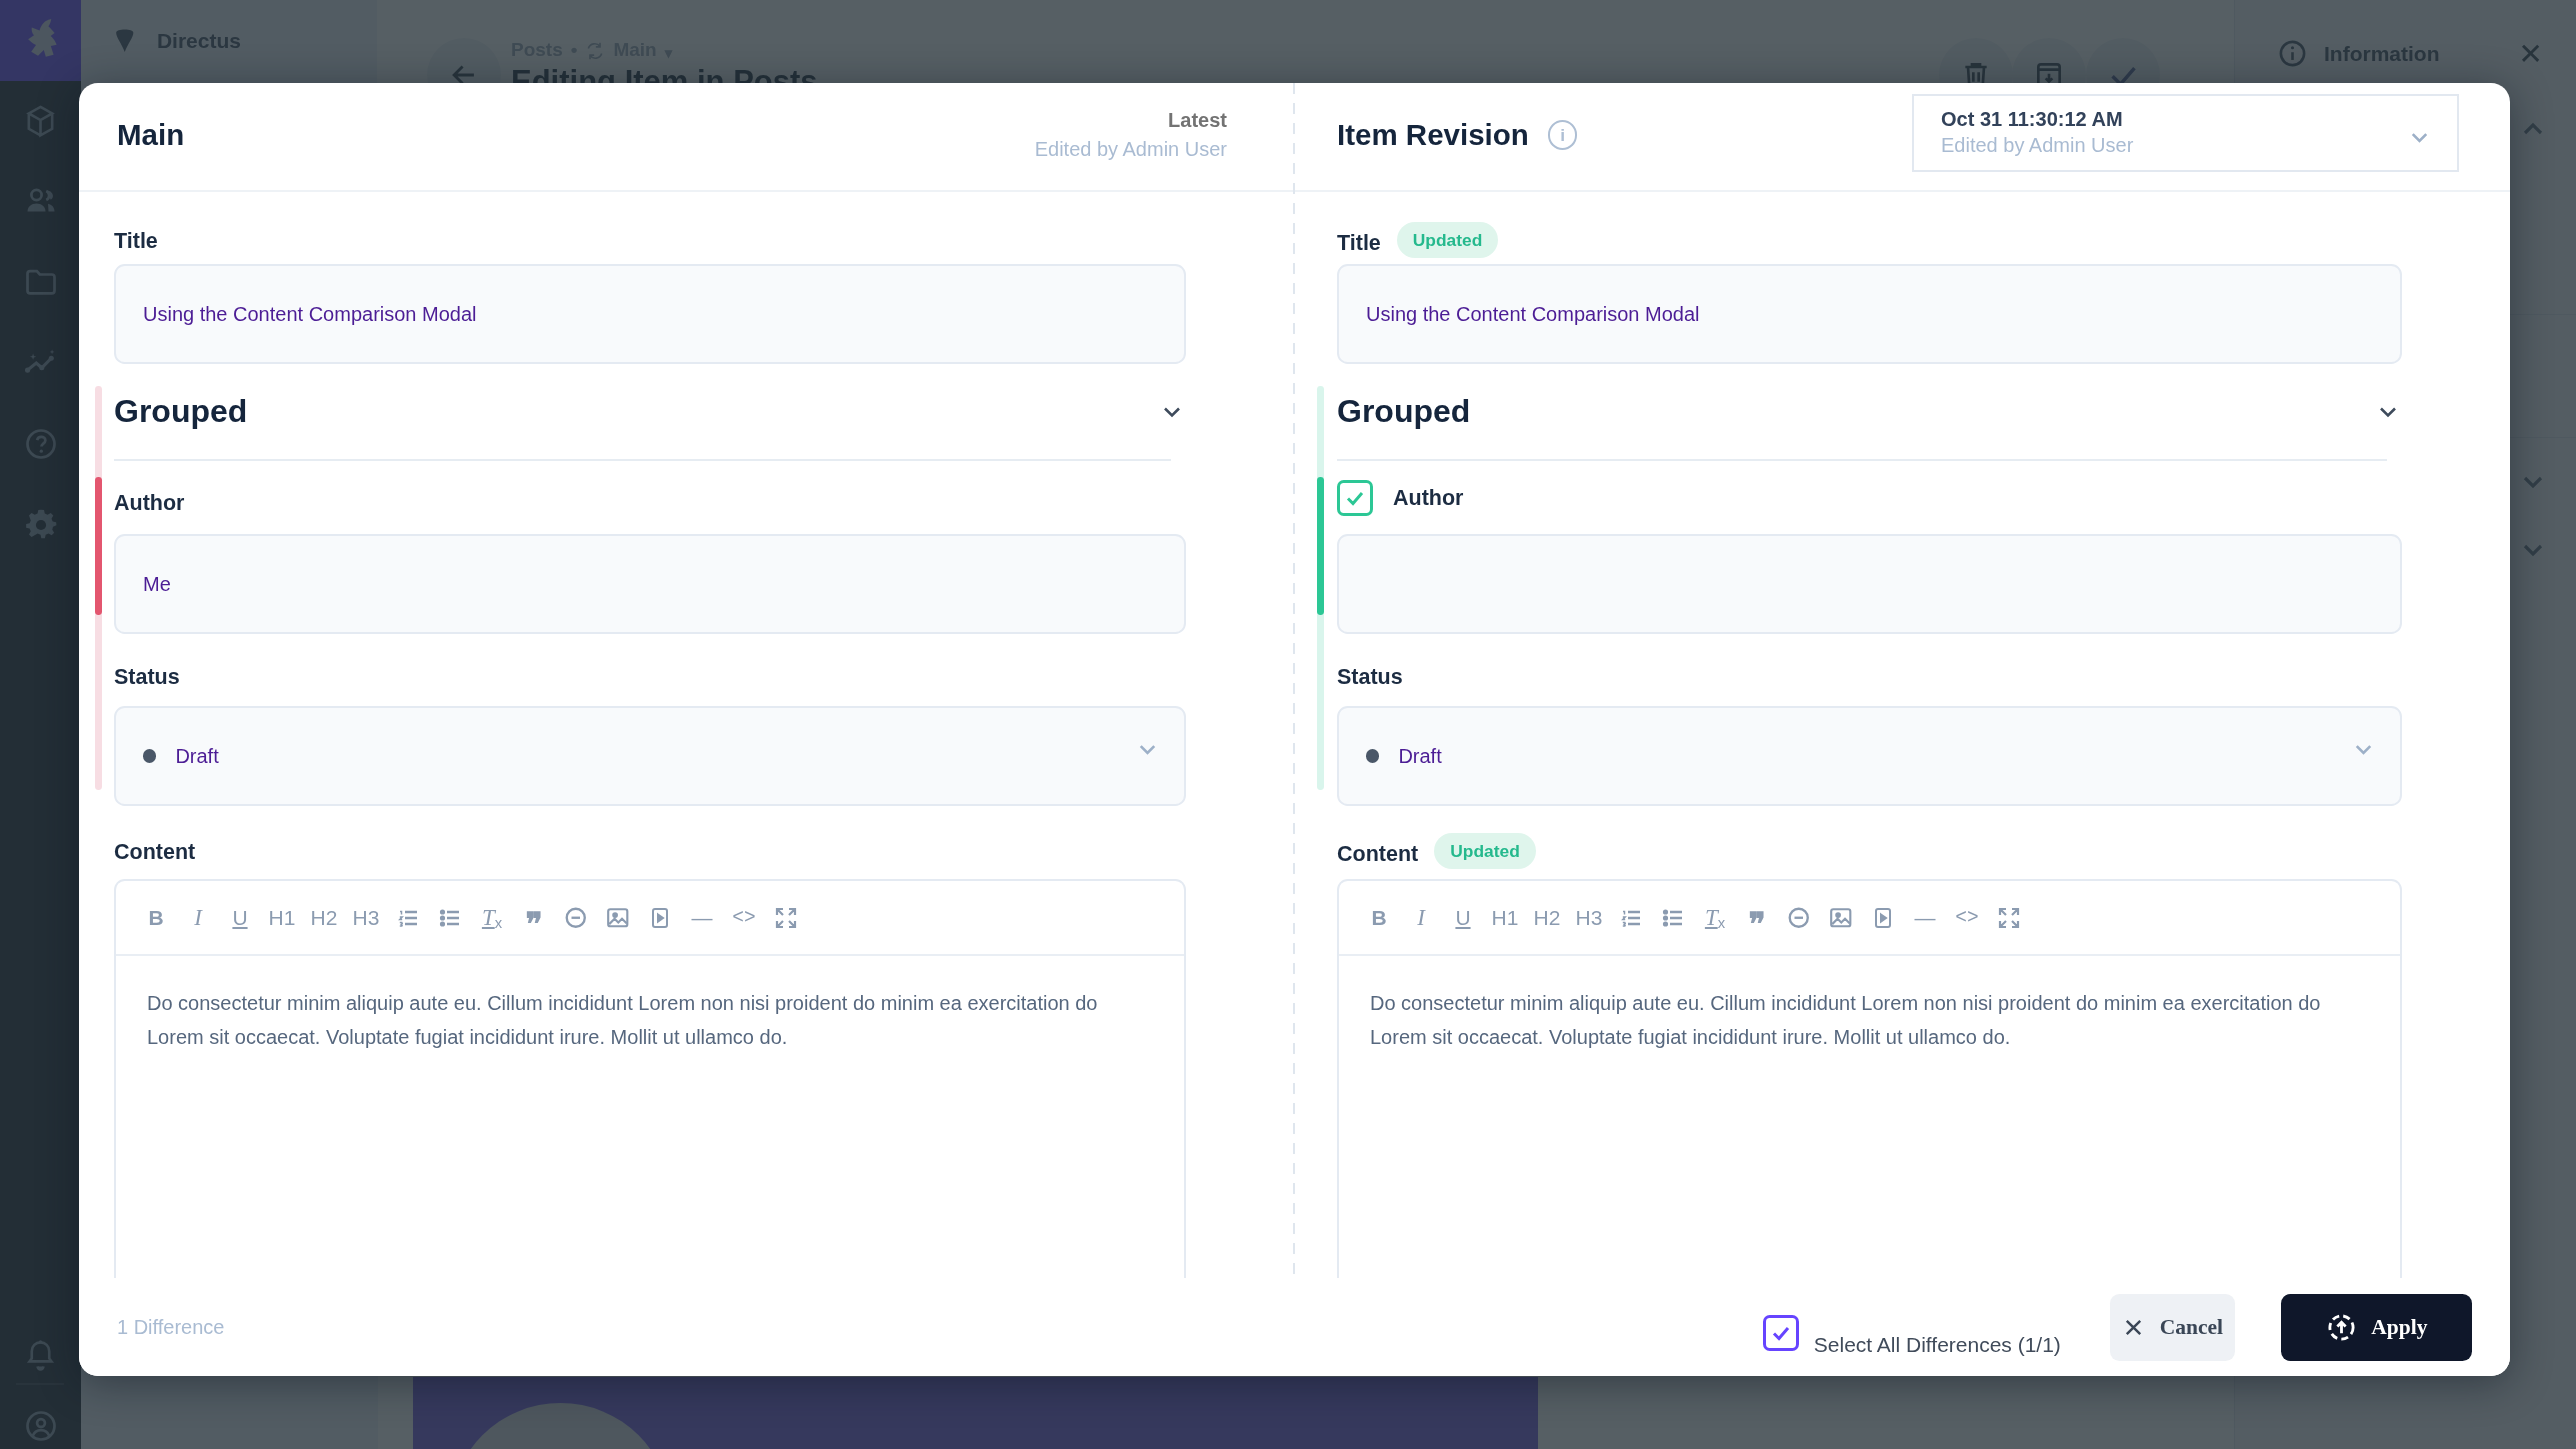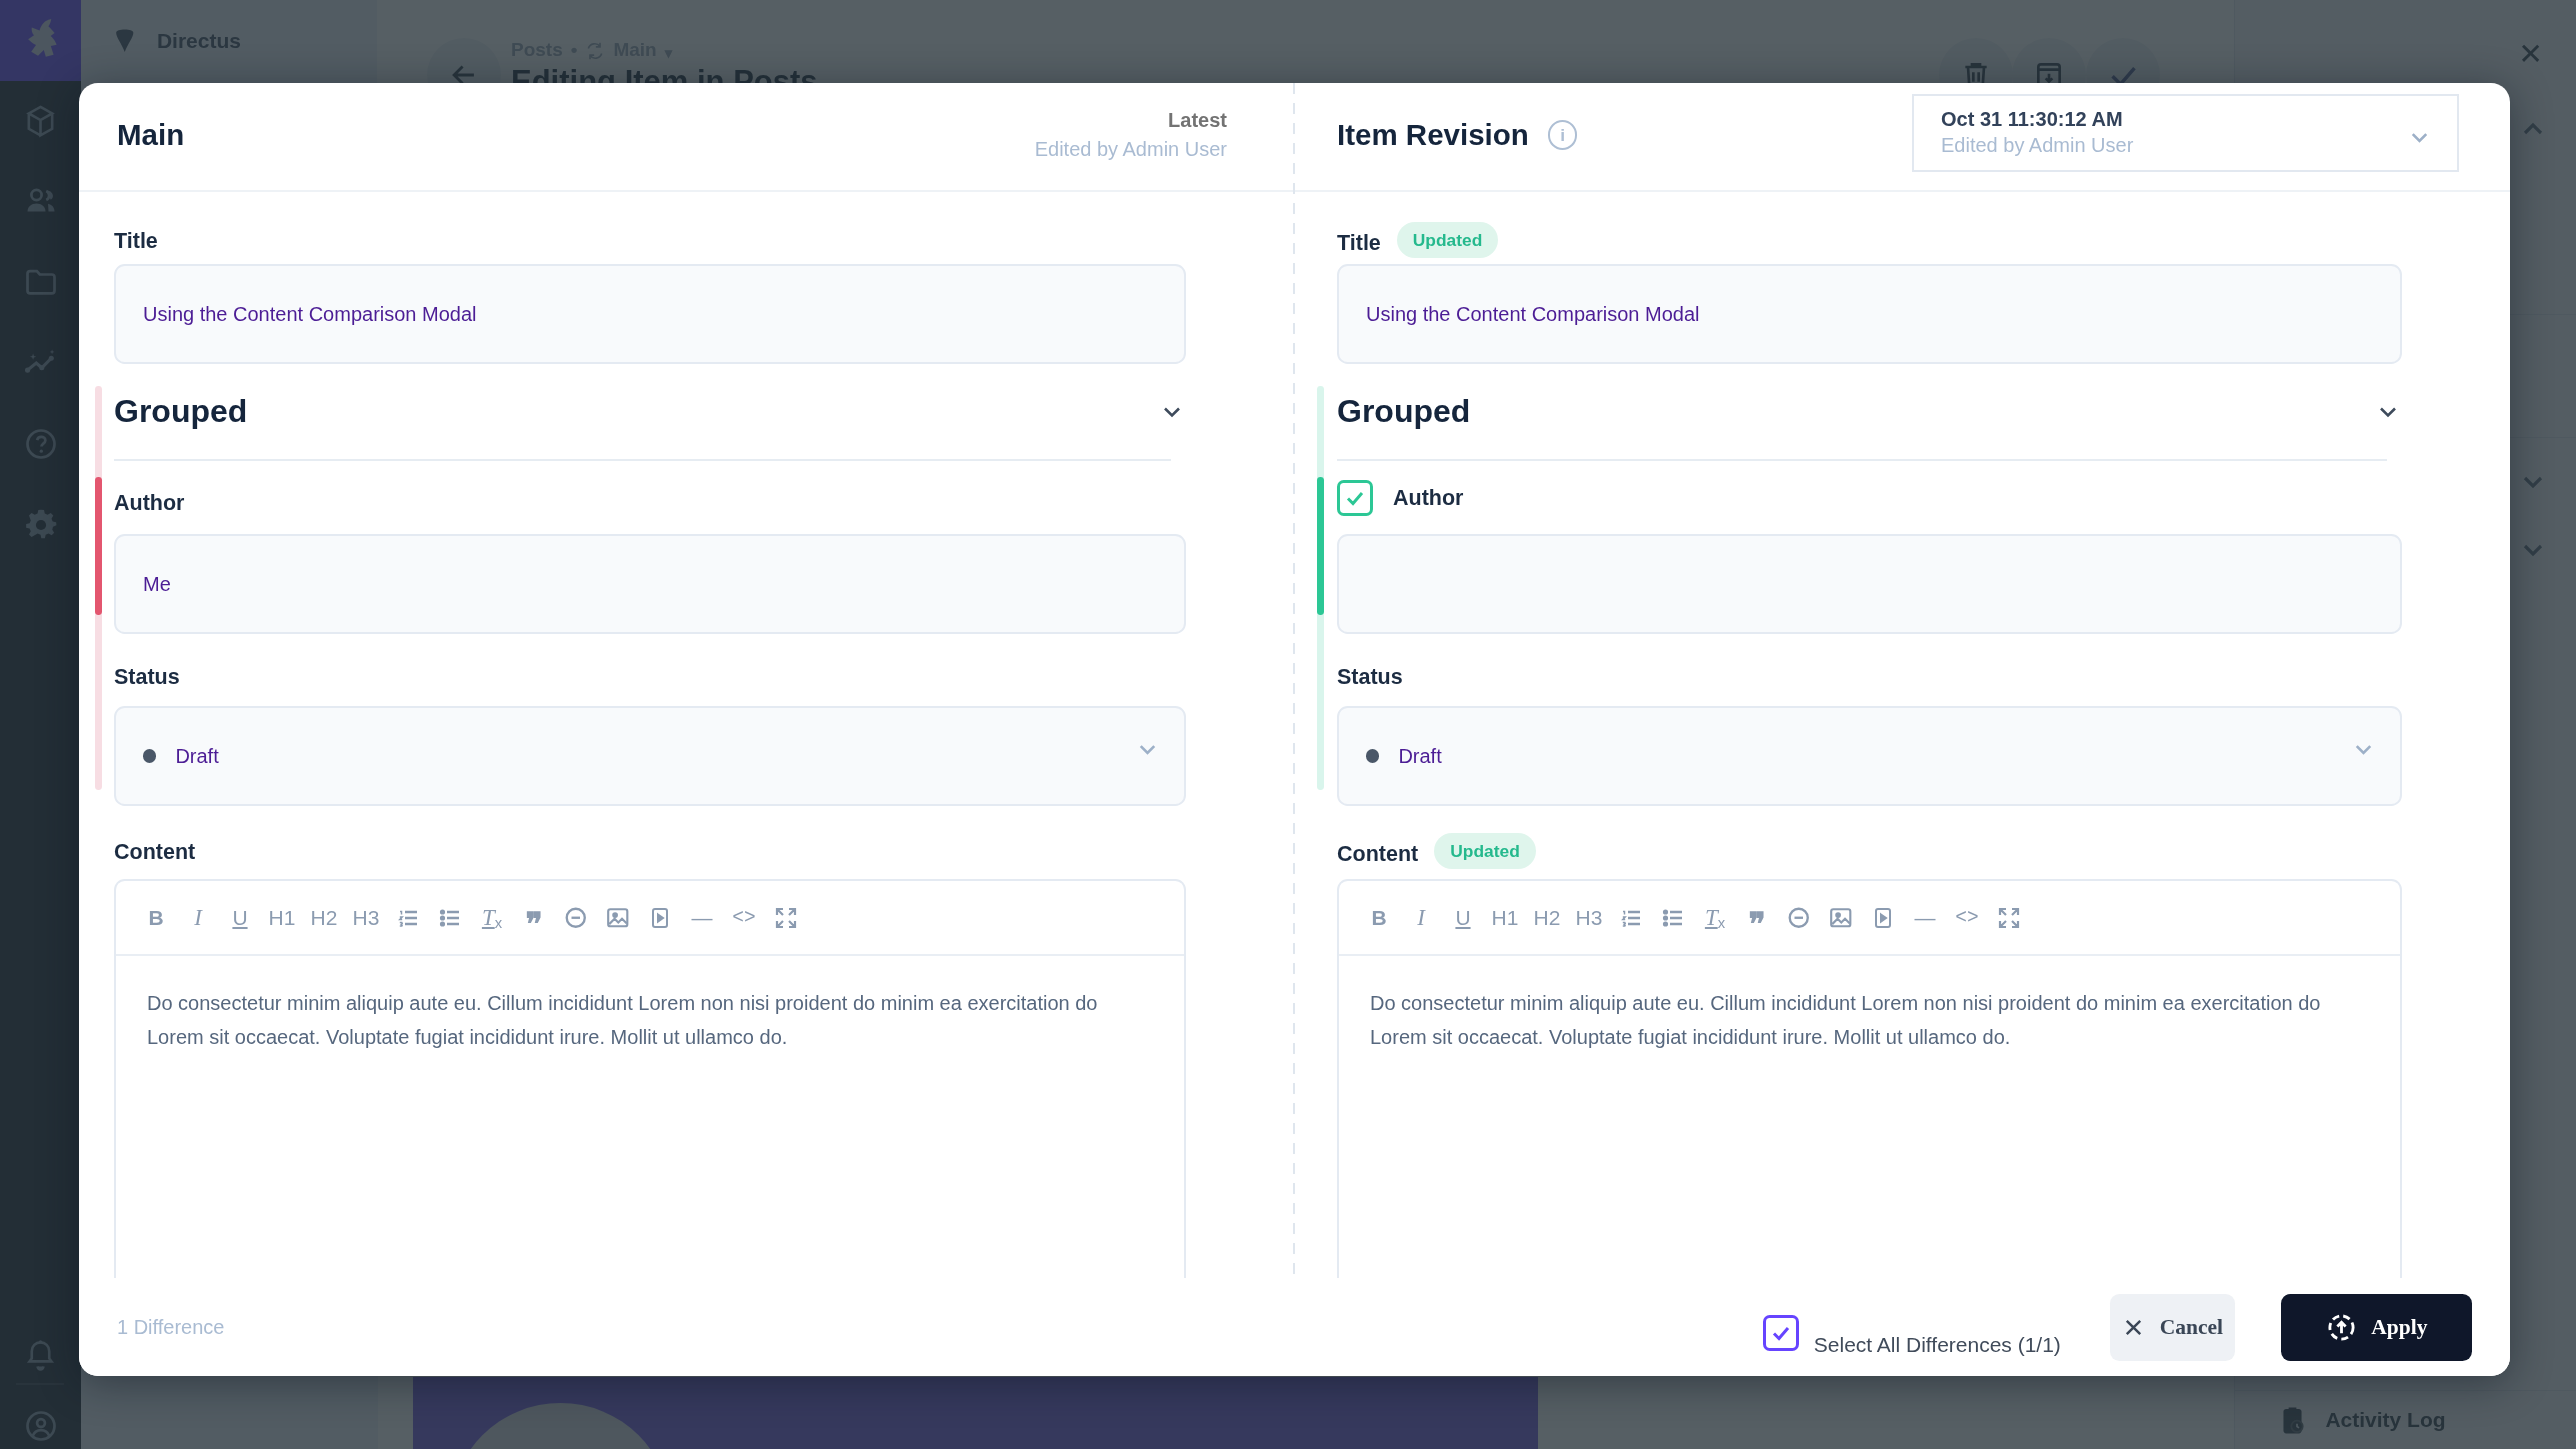--- a/index.html
+++ b/index.html
@@ -186,45 +186,45 @@
         <rect x="4" y="4" width="16" height="16" rx="2"></rect>
           <path d="M4 8h16M12 11v6M9.5 14.5 12 17l2.5-2.5"></path>
       </svg>
     </div>
     <div class="abs action-circle" style="left:2086px">
       <svg width="35" height="35" viewBox="0 0 24 24" fill="none" stroke="#4d5a92" stroke-width="2.4">
         <path d="M4.5 12.5 10 18 19.5 7"></path>
       </svg>
     </div>
 
+    <div class="abs info-head">
+      <svg width="31" height="31" viewBox="0 0 24 24" fill="none" stroke="currentColor" stroke-width="2">
+        <circle cx="12" cy="12" r="9"></circle>
+          <path d="M12 11v6"></path>
+          <circle cx="12" cy="7.5" r="1.2" fill="currentColor" stroke="none"></circle>
+      </svg>
+      <span class="info-title">Information</span>
+    </div>
     <div class="abs close-x">✕</div>
     <div class="abs rs-chevron" style="top:113px">
       <svg width="32" height="32" viewBox="0 0 24 24" fill="none" stroke="currentColor" stroke-width="2.4">
           <path d="M6 15l6-6 6 6"></path>
         </svg>
     </div>
     <div class="abs rs-divider" style="top:314px"></div>
     <div class="abs rs-divider" style="top:437px"></div>
     <div class="abs rs-chevron" style="top:466px">
       <svg width="32" height="32" viewBox="0 0 24 24" fill="none" stroke="currentColor" stroke-width="2.4">
           <path d="M6 9l6 6 6-6"></path>
         </svg>
     </div>
     <div class="abs rs-chevron" style="top:534px">
       <svg width="32" height="32" viewBox="0 0 24 24" fill="none" stroke="currentColor" stroke-width="2.4">
           <path d="M6 9l6 6 6-6"></path>
         </svg>
-    </div>
-    <div class="abs activity-row">
-      <svg width="31" height="31" viewBox="0 0 24 24" fill="currentColor">
-        <path d="M7 3h10c1 0 2 .9 2 2v15c0 1.1-.9 2-2 2H7c-1.1 0-2-.9-2-2V5c0-1.1.9-2 2-2zm2-1h6v4H9z"></path>
-        <circle cx="15.5" cy="16.5" r="4.4" fill="currentColor" stroke="#57616b" stroke-width="1.4"></circle>
-        <path d="M15.5 14.5v2.2l1.6 1" stroke="#d7dde4" stroke-width="1.3" fill="none"></path>
-      </svg>
-      <span class="activity-label">Activity Log</span>
     </div>
 
     <div class="abs purple-block">
       <div class="purple-circle"></div>
     </div>
   </div>
 
   <div id="overlay"></div>
 
   <div id="modal">

